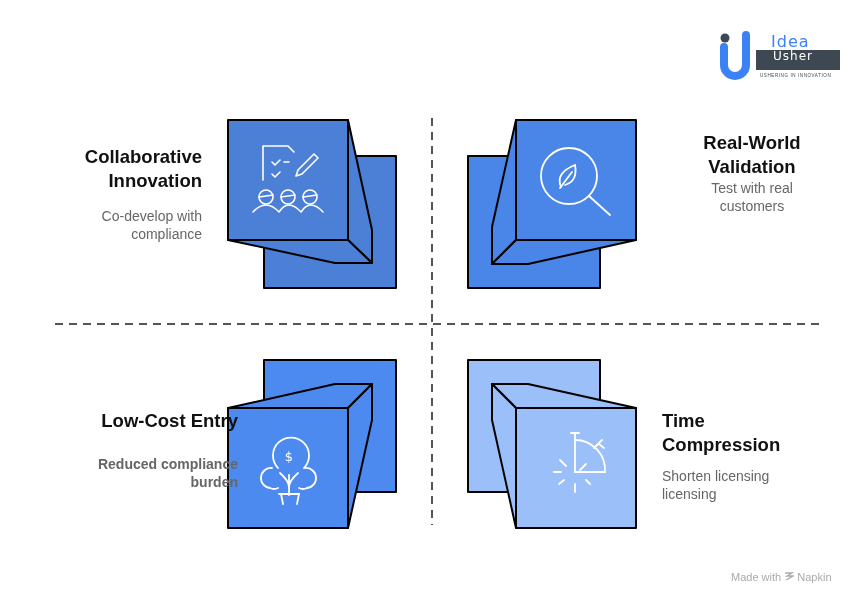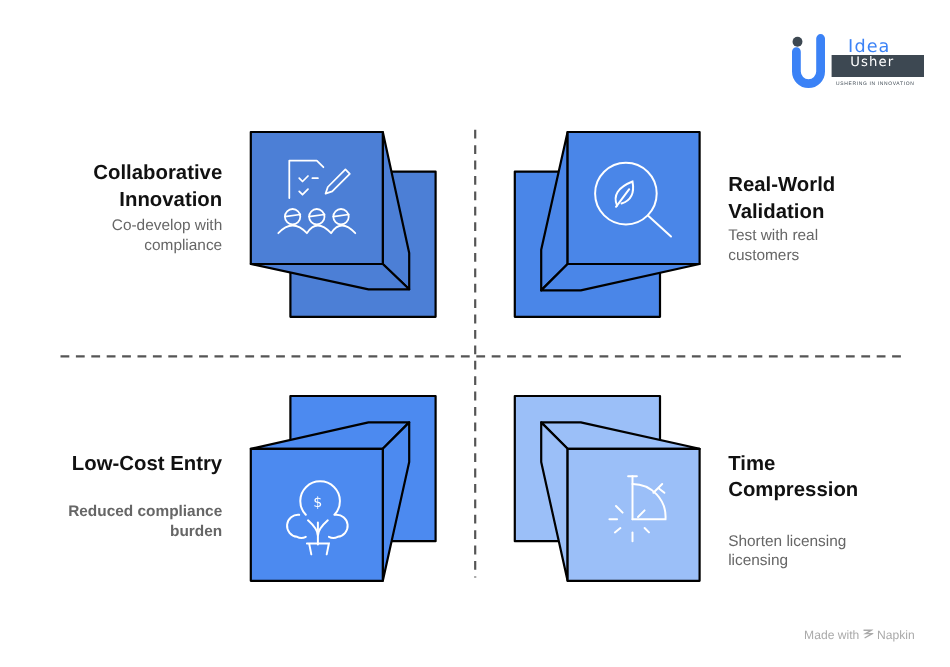--- a/index.html
+++ b/index.html
@@ -103,36 +103,36 @@
     <line x1="554" y1="472" x2="561" y2="472"></line>
     <line x1="559" y1="484" x2="564" y2="480"></line>
     <line x1="575" y1="484" x2="575" y2="492"></line>
     <line x1="586" y1="480" x2="590" y2="484"></line>
     <line x1="586" y1="464" x2="580" y2="470"></line>
   </g>
 </svg>
 
 <div class="abs right" style="right:662px;top:145px;width:180px;">
   <div class="title"><span>Collaborative</span><br><span>Innovation</span></div>
-  <div class="desc" style="margin-top:2px;"><span>Co-develop with</span><br><span>compliance</span></div>
+  <div class="desc" style="margin-top:14px;"><span>Co-develop with</span><br><span>compliance</span></div>
 </div>
 
-<div class="abs" style="left:662px;top:156px;width:180px;">
+<div class="abs" style="left:662px;top:131px;width:180px;text-align:center;">
   <div class="title"><span>Real-World</span><br><span>Validation</span></div>
   <div class="desc" style=""><span>Test with real</span><br><span>customers</span></div>
 </div>
 
-<div class="abs right" style="right:662px;top:409px;width:180px;">
+<div class="abs right" style="right:626px;top:409px;width:180px;">
   <div class="title">Low-Cost Entry</div>
   <div class="desc" style="margin-top:22px;font-weight:bold;"><span>Reduced compliance</span><br><span>burden</span></div>
 </div>
 
 <div class="abs" style="left:662px;top:409px;width:180px;">
   <div class="title"><span>Time</span><br><span>Compression</span></div>
-  <div class="desc" style="margin-top:25px;"><span>Shorten licensing</span><br><span>licensing</span></div>
+  <div class="desc" style="margin-top:10px;"><span>Shorten licensing</span><br><span>licensing</span></div>
 </div>
 
 <div class="abs footer" style="left:731px;top:571px;white-space:nowrap;">
   <span>Made with</span>
   <span style="display:inline-block;width:10px;">
     <svg width="10" height="10">
         <path d="M1 2 h7 l-5 3 h6 l-7 4" fill="none" stroke="#aaa" stroke-width="1.3"></path>
       </svg>
   </span>
   <span>Napkin</span>

